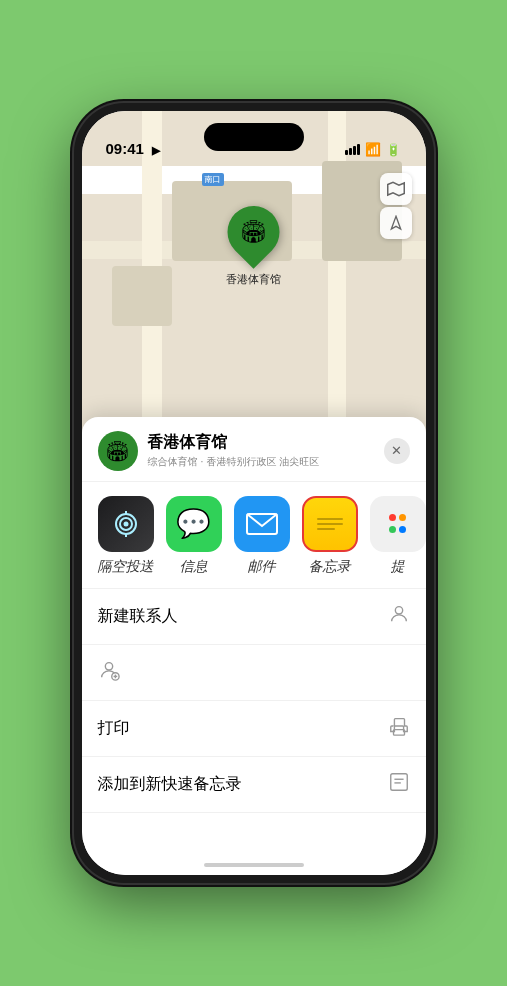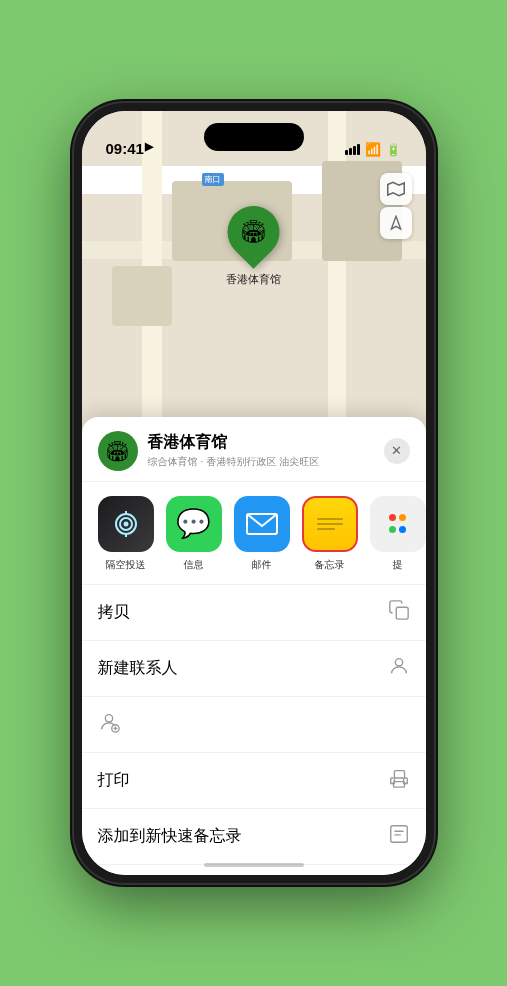--- a/index.html
+++ b/index.html
@@ -274,23 +274,24 @@
     .share-icon.airdrop { background: linear-gradient(135deg, #1c1c1e, #3a3a3c); }
     .share-icon.messages { background: #30d158; }
     .share-icon.mail { background: #2196F3; }
     .share-icon.notes {
       background: linear-gradient(180deg, #ffd60a 0%, #ffc300 100%);
       position: relative;
       border: 2.5px solid #e53935;
     }
     .share-icon.more { background: transparent; }
     .share-label {
-      font-size: 10px;
+      font-size: 14px;
       color: #333;
       text-align: right;
+      font-style: italic;
     }
     .notes-line {
       height: 2px;
       background: rgba(0,0,0,0.3);
       border-radius: 1px;
       margin: 4px 0;
     }
     .more-dots {
       display: flex;
       flex-direction: column;
@@ -350,21 +351,21 @@
   </style>
 </head>
 <body>
 
 <div class="phone-frame">
   <div class="phone-screen">
 
     <div class="dynamic-island"></div>
 
     <div class="status-bar">
-      <div style="display:flex;align-items:flex-start;gap:1px;">
+      <div style="display:flex;align-items:flex-end;gap:8px;">
         <span class="status-time">09:41</span>
         <span style="font-size:11px;">▶</span>
       </div>
       <div class="status-icons">
         <div class="signal-bars">
           <div class="signal-bar" style="height:5px;"></div>
           <div class="signal-bar" style="height:7px;"></div>
           <div class="signal-bar" style="height:9px;"></div>
           <div class="signal-bar" style="height:11px;"></div>
         </div>
@@ -476,29 +477,20 @@
               </div>
             </div>
           </div>
           <span class="share-label">提</span>
         </div>
 
       </div>
 
       <div class="action-list">
 
-        <div class="action-item">
-          <span class="action-text">拷贝</span>
-          <span class="action-icon">
-            <svg width="22" height="22" viewBox="0 0 24 24" fill="none" stroke="#999" stroke-width="1.5">
-              <rect x="9" y="9" width="13" height="13" rx="2"></rect>
-              <path d="M5 15H4a2 2 0 01-2-2V4a2 2 0 012-2h9a2 2 0 012 2v1"></path>
-            </svg>
-          </span>
-        </div>
 
         <div class="action-item">
           <span class="action-text">新建联系人</span>
           <span class="action-icon">
             <svg width="22" height="22" viewBox="0 0 24 24" fill="none" stroke="#999" stroke-width="1.5">
               <circle cx="12" cy="8" r="4"></circle>
               <path d="M4 20c0-4 3.6-7 8-7s8 3 8 7"></path>
             </svg>
           </span>
         </div>

